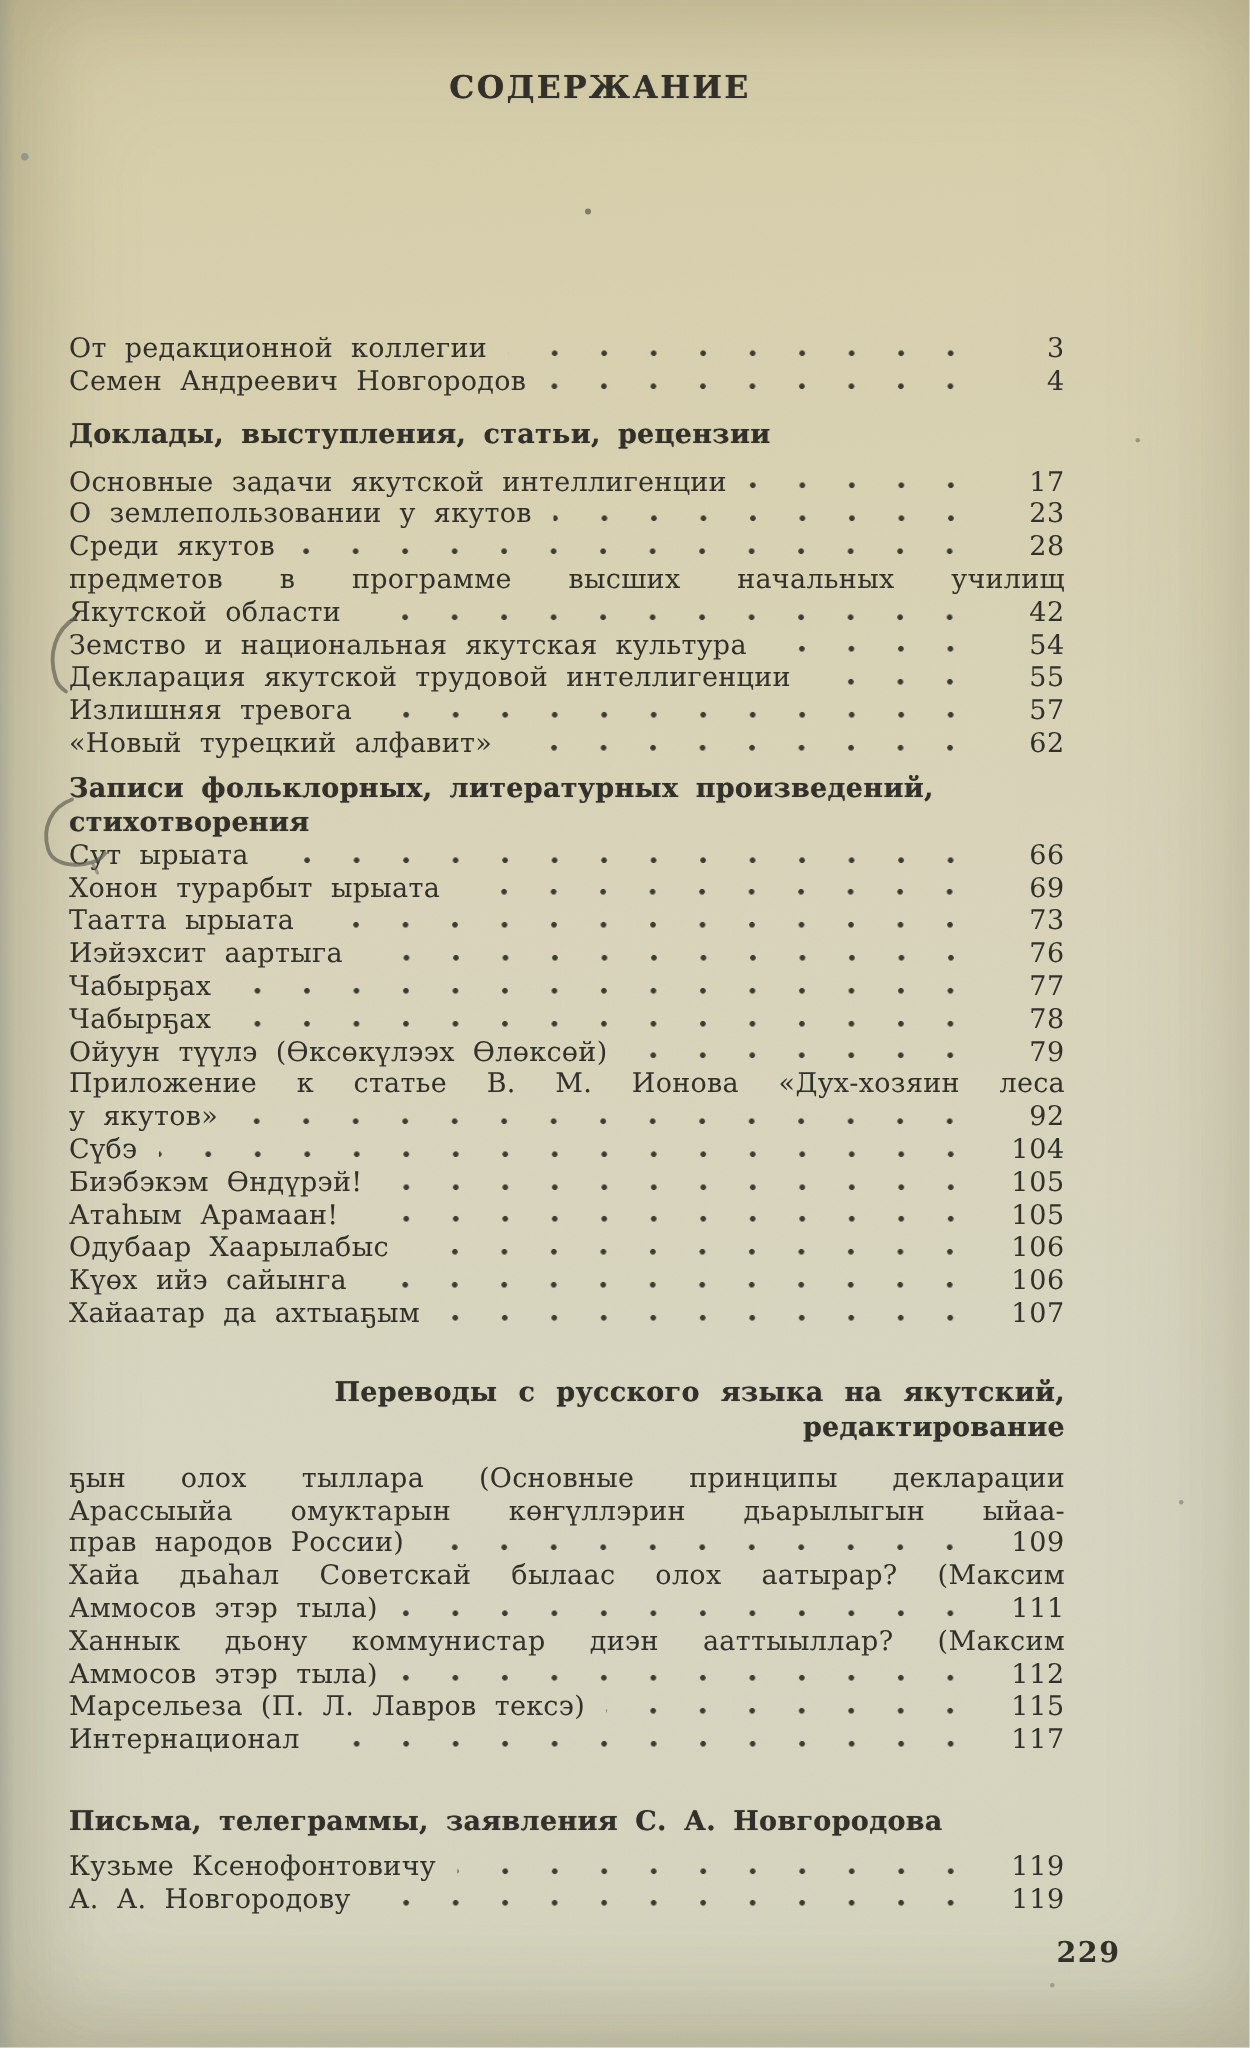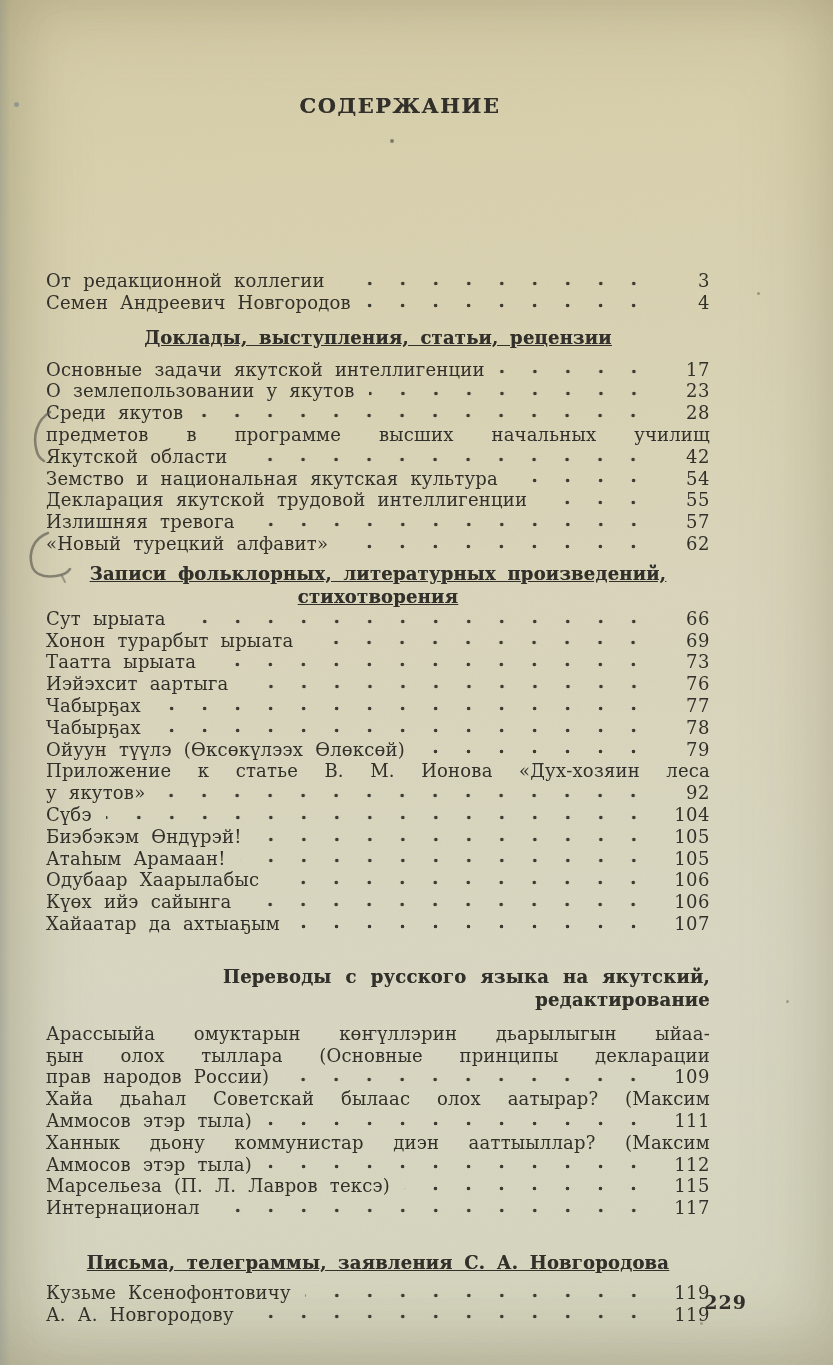--- a/index.html
+++ b/index.html
@@ -8,21 +8,21 @@
     font-family:"DejaVu Serif","Liberation Serif",serif;
     background:linear-gradient(176deg,#d5cca6 0%,#d8d0ae 16%,#d9d4b9 42%,#d8d6c1 72%,#d5d4bd 100%);
     color:#32302a;
   }
   .vignette{position:absolute;inset:0;pointer-events:none;
     box-shadow:inset 0 0 95px rgba(104,94,58,.22), inset 0 -28px 55px rgba(98,92,58,.10), inset 25px 0 45px rgba(110,104,70,.10);}
   .edge-left{position:absolute;left:0;top:0;bottom:0;width:10px;pointer-events:none;
     background:linear-gradient(to right,rgba(118,132,142,.25),rgba(118,132,142,0));}
   .grain{position:absolute;inset:0;width:100%;height:100%;opacity:.55;pointer-events:none;}
 
-  .content{position:absolute;left:46px;top:0;width:664px;padding-top:94px;}
+  .content{position:absolute;left:46px;top:0;width:664px;padding-top:46px;}
 
   .doc-title{
     font-size:21px;font-weight:bold;text-align:center;letter-spacing:1.5px;
     line-height:24px;transform:translateX(22px);margin-bottom:152px;
     text-shadow:0 0 .5px rgba(50,48,40,.65);
   }
 
   .toc-entry{font-size:18px;}
   .entry-line,.entry-row{line-height:21.8px;justify-content:space-between;}
   .entry-line{word-spacing:.30em;letter-spacing:.2px;text-align:justify;text-align-last:justify;}
@@ -31,21 +31,21 @@
   .leader{
     flex:1;min-width:18px;align-self:stretch;margin:0 8px 0 14px;
     background-image:radial-gradient(circle,#3e3b32 1.6px,rgba(0,0,0,0) 2.1px);
     background-size:33px 5px;background-repeat:repeat-x;
     background-position:right 4px bottom 6px;
   }
   .page-num{width:48px;text-align:right;letter-spacing:.5px;}
 
   .section-heading{font-weight:bold;text-shadow:0 0 .5px rgba(45,43,36,.6);}
   .heading-line{font-size:18px;line-height:23px;word-spacing:.28em;letter-spacing:.2px;}
-  .h-center{text-align:center;text-decoration:underline;}
+  .h-center{text-align:left;}
   .h-left{text-align:right;}
   .sec-1 .section-heading{margin-top:12px;margin-bottom:10px;}
   .sec-2 .section-heading{margin-top:7px;margin-bottom:0;}
   .sec-3 .section-heading{margin-top:30px;margin-bottom:12px;}
   .sec-3 .heading-line{word-spacing:.42em;}
   .sec-4 .section-heading{margin-top:32px;margin-bottom:8px;}
 
   .folio{position:absolute;top:1291px;right:86px;font-size:19px;font-weight:bold;letter-spacing:1px;}
 
   .pencil{position:absolute;pointer-events:none;opacity:.85;}
@@ -253,22 +253,22 @@
             <span class="leader"></span>
             <span class="page-num">107</span>
           </div>
         </div>
       </section>
       <section class="toc-section sec-3">
         <div class="section-heading h-left">
           <div class="heading-line">Переводы с русского языка на якутский, редактирование</div>
         </div>
         <div class="toc-entry">
+          <div class="entry-line">ҕын олох тыллара (Основные принципы декларации</div>
           <div class="entry-line">Арассыыйа омуктарын көҥүллэрин дьарылыгын ыйаа-</div>
-          <div class="entry-line">ҕын олох тыллара (Основные принципы декларации</div>
           <div class="entry-row">
             <span class="entry-text">прав народов России)</span>
             <span class="leader"></span>
             <span class="page-num">109</span>
           </div>
         </div>
         <div class="toc-entry">
           <div class="entry-line">Хайа дьаһал Советскай былаас олох аатырар? (Максим</div>
           <div class="entry-row">
             <span class="entry-text">Аммосов этэр тыла)</span>

